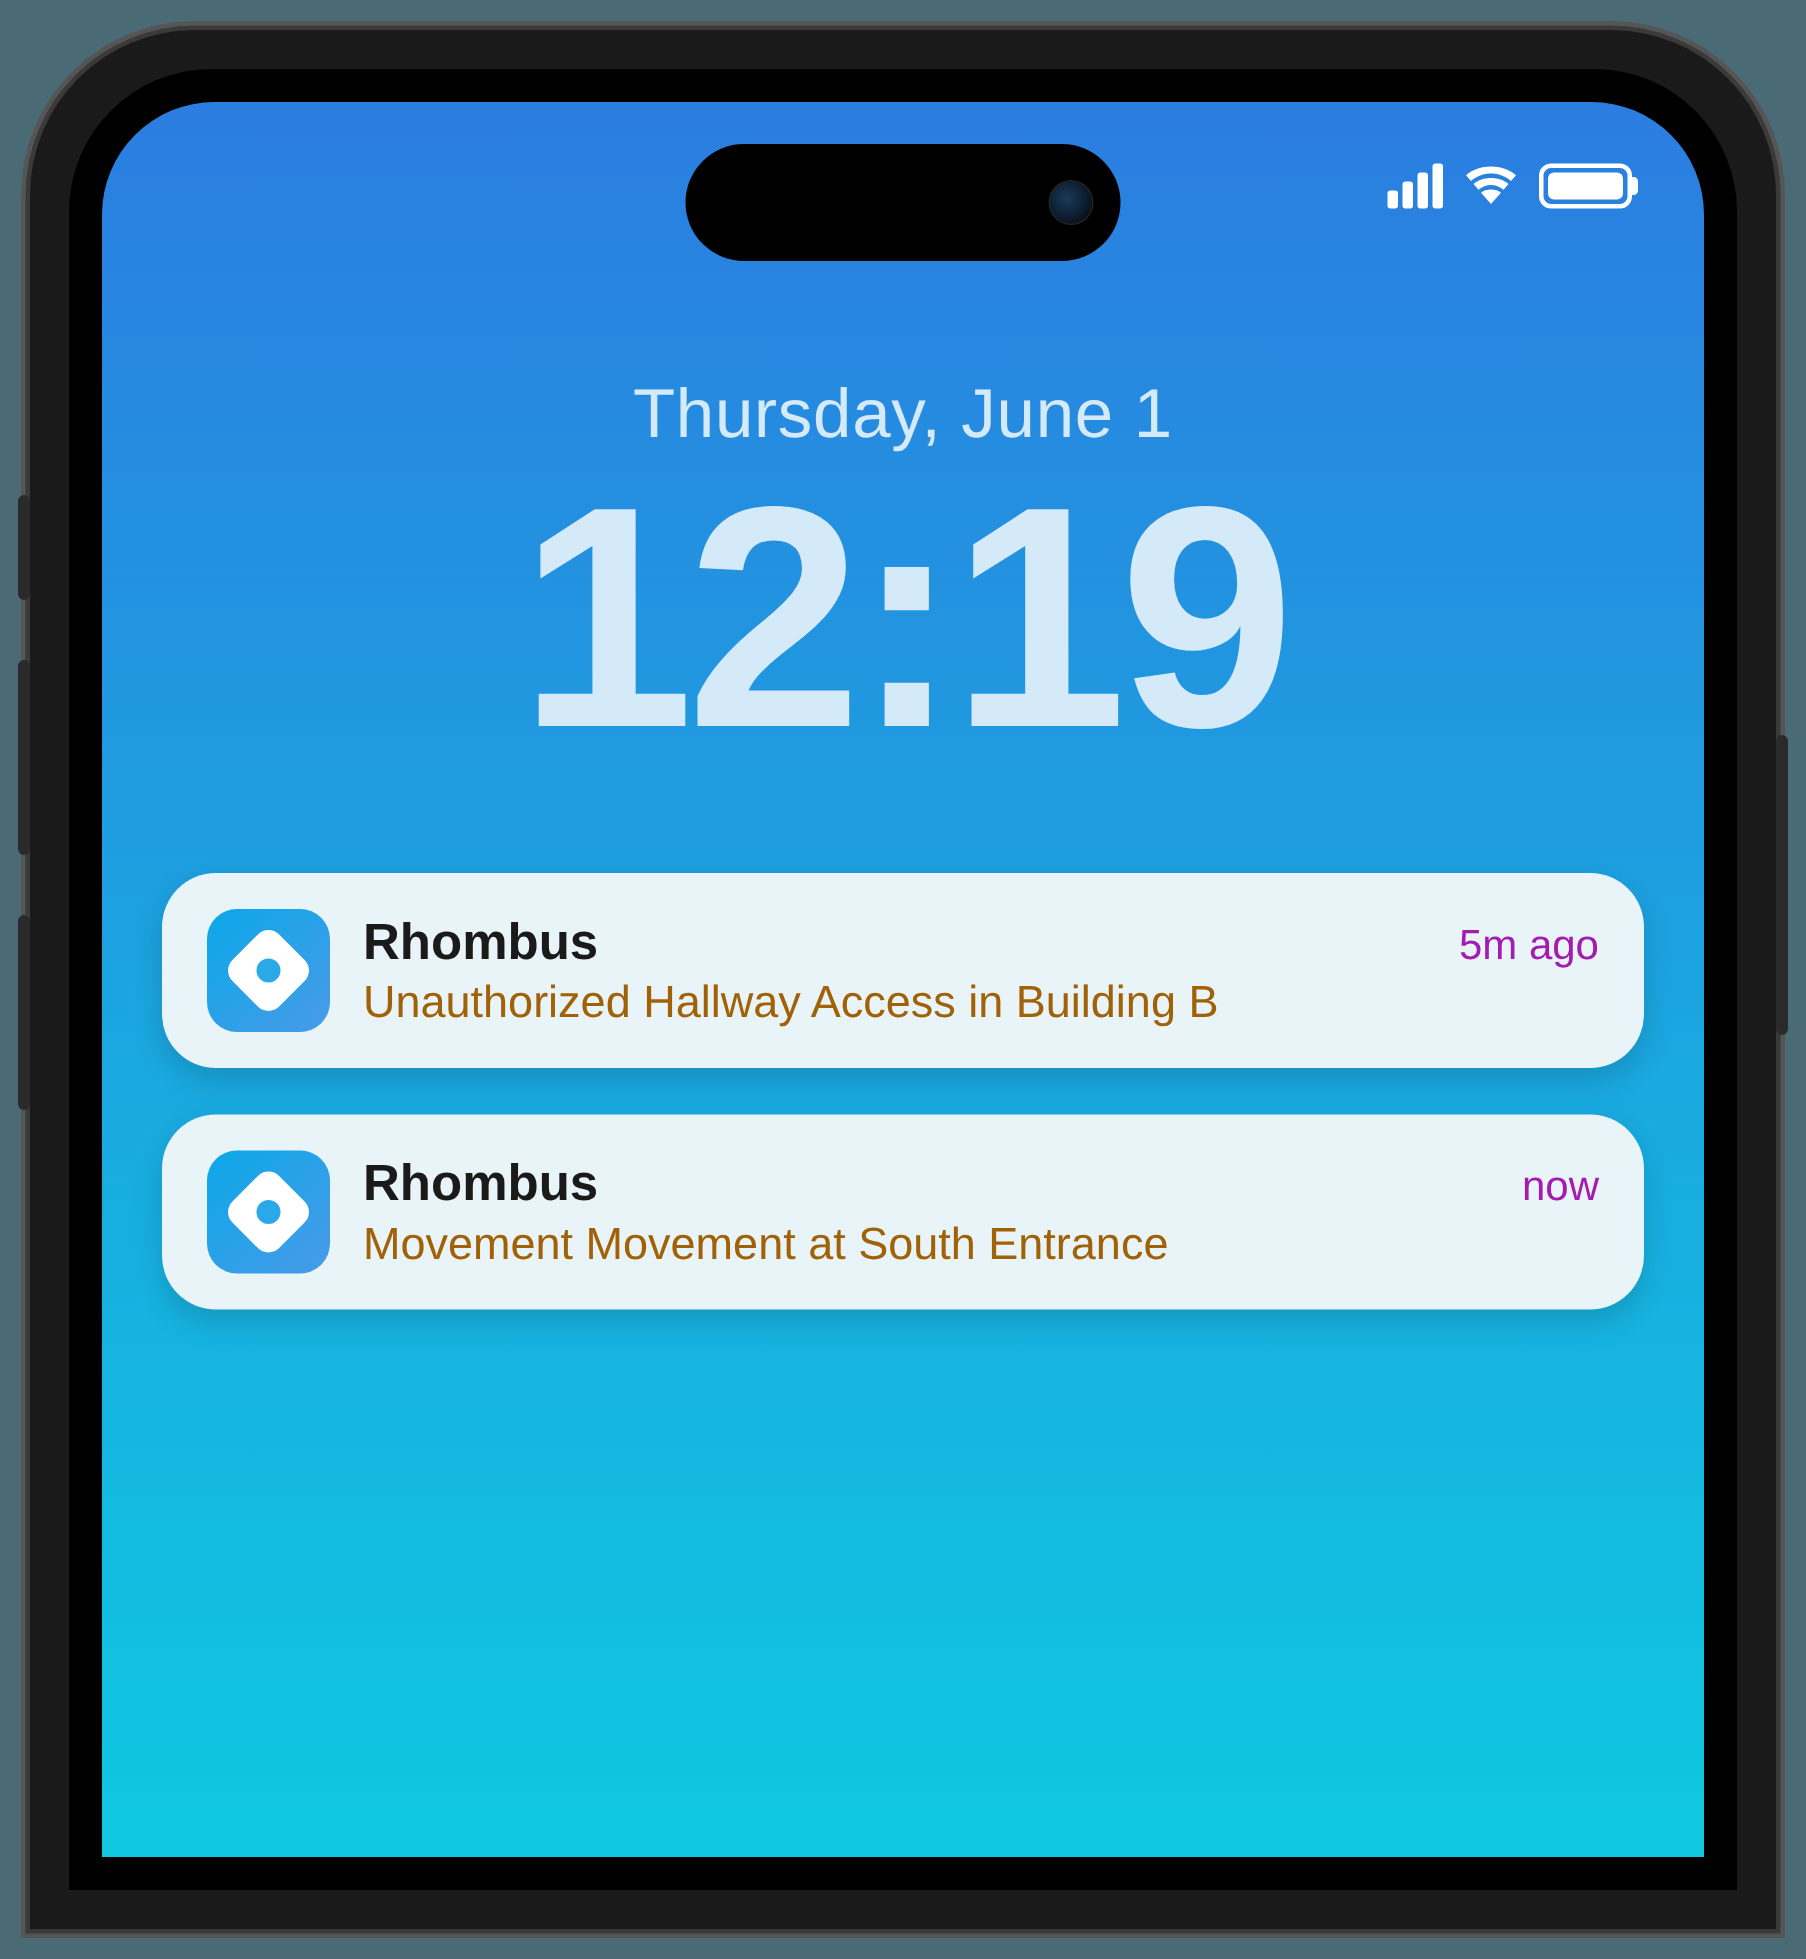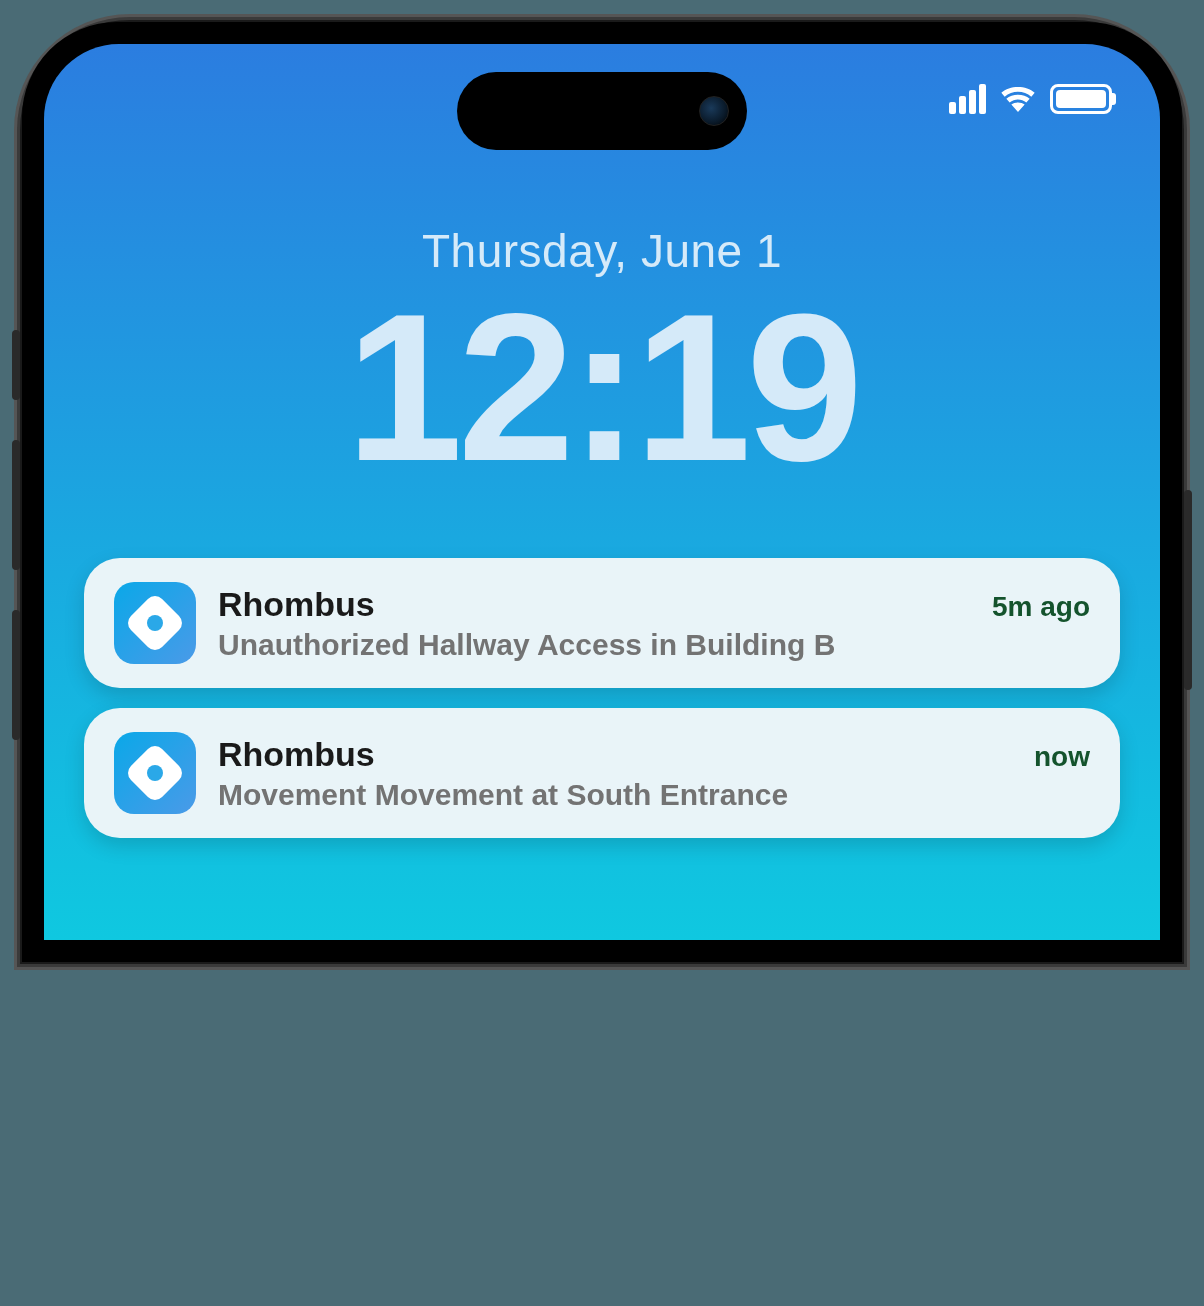--- a/index.html
+++ b/index.html
@@ -11,24 +11,24 @@
       background: #4a6b75;
       display: flex;
       justify-content: center;
       align-items: flex-start;
       min-height: 100vh;
       font-family: -apple-system, BlinkMacSystemFont, "Segoe UI", Helvetica, Arial, sans-serif;
       padding: 20px;
     }
     .phone-frame {
       width: 1164px;
-      height: 944px;
+      height: 1266px;
       background: #1a1a1a;
       border-radius: 110px 110px 0 0;
-      padding: 2px;
+      padding: 26px;
       position: relative;
       box-shadow: 0 0 0 3px #3a3a3a, 0 0 0 6px #555;
     }
     .phone-inner {
       width: 100%;
       height: 100%;
       background: #000;
       border-radius: 95px 95px 0 0;
       padding: 22px;
       position: relative;
@@ -158,21 +158,21 @@
       font-weight: 700;
       margin-top: 5px;
       letter-spacing: -5px;
       line-height: 1;
     }
     .notifications {
       margin-top: 65px;
       padding: 0 40px;
       display: flex;
       flex-direction: column;
-      gap: 20px;
+      gap: 31px;
     }
     .notification {
       background: #e9f4f8;
       border-radius: 36px;
       padding: 24px 30px;
       display: flex;
       align-items: center;
       gap: 22px;
       box-shadow: 0 8px 20px rgba(0,0,0,0.15);
     }
@@ -212,27 +212,27 @@
       justify-content: space-between;
       align-items: baseline;
     }
     .notification-title {
       font-size: 34px;
       font-weight: 700;
       color: #1a1a1a;
     }
     .notification-time {
       font-size: 28px;
-      color: #14532d;
-      font-weight: 700;
+      color: #a21caf;
+      font-weight: 400;
     }
     .notification-message {
       font-size: 30px;
-      color: #737373;
-      font-weight: 700;
+      color: #a16207;
+      font-weight: 400;
       margin-top: 4px;
     }
   </style>
 </head>
 <body>
 
 <div class="phone-frame">
   <div class="side-button side-button-left-1"></div>
   <div class="side-button side-button-left-2"></div>
   <div class="side-button side-button-left-3"></div>

